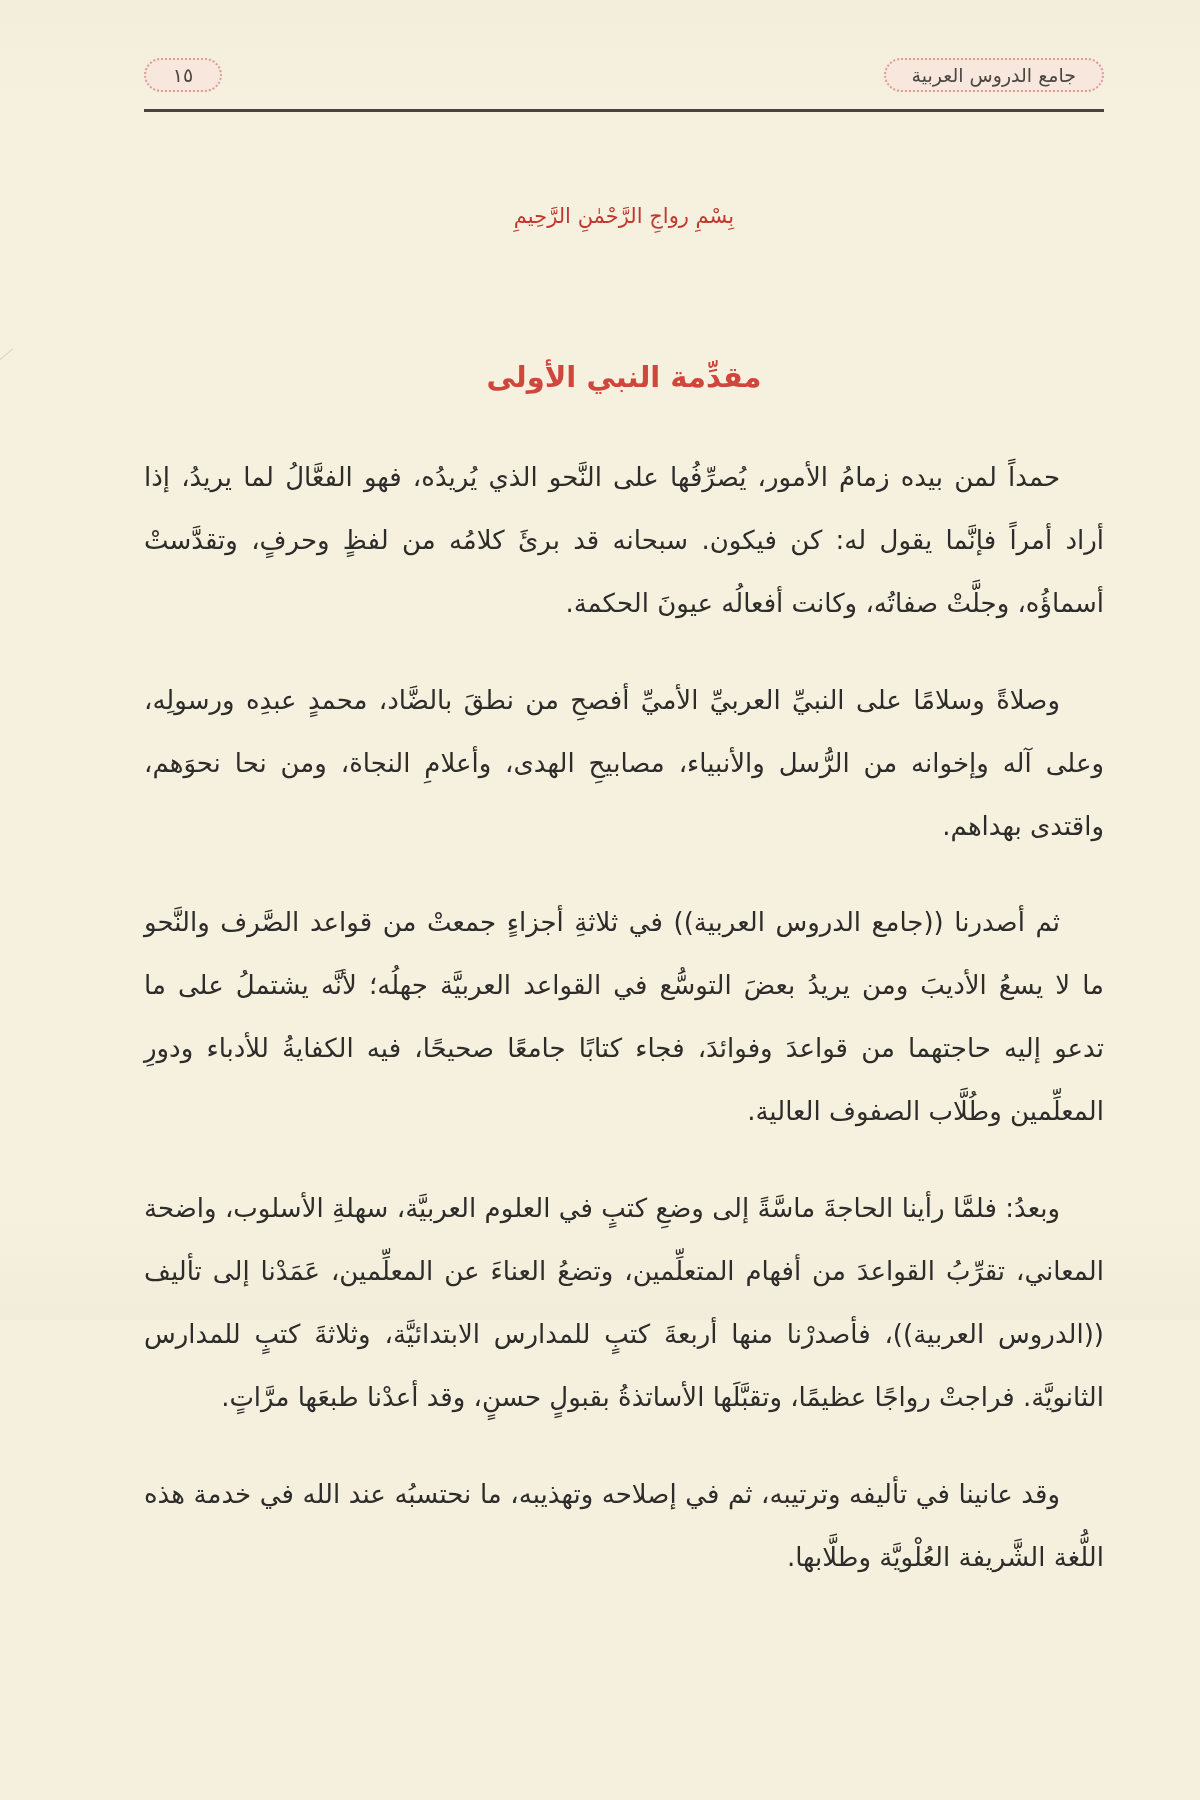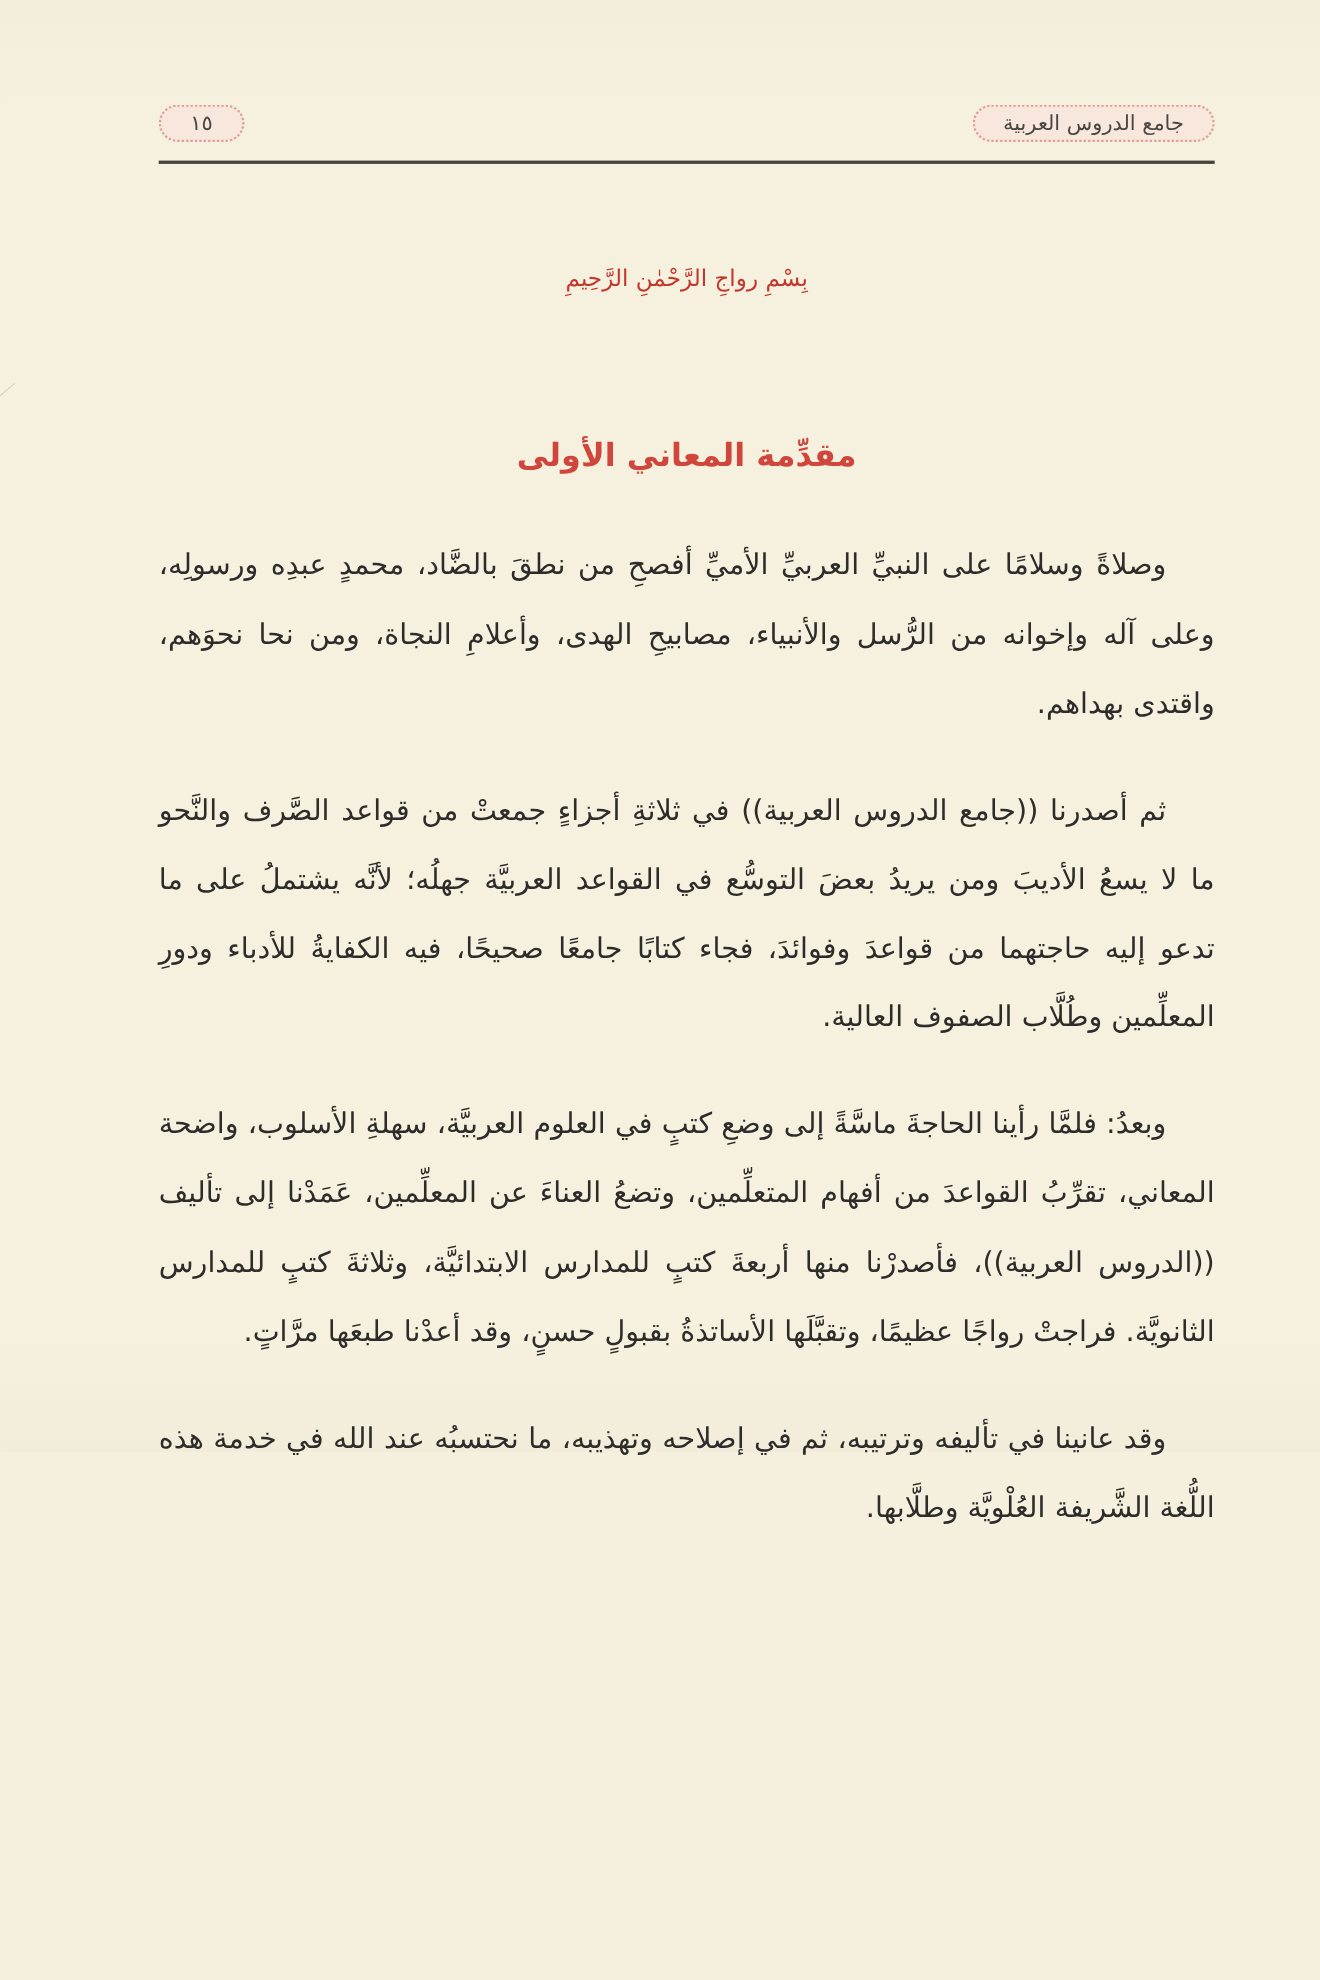--- a/index.html
+++ b/index.html
@@ -12,21 +12,21 @@
     background: #f5f0dd;
     font-family: "DejaVu Sans", sans-serif;
     color: #2e2c2a;
     overflow: hidden;
   }
   .page {
     position: relative;
     width: 1200px;
     height: 1320px;
     box-sizing: border-box;
-    padding: 95px 96px 0 144px; 
+    padding: 58px 96px 0 144px; 
     background: linear-gradient(180deg, #f3eedb 0%, #f6f1de 8%, #f6f1de 92%, #f2edda 100%);
   }
   
   .page-header {
     direction: ltr;
     display: flex;
     justify-content: space-between;
     align-items: center;
   }
   .pill {
@@ -107,22 +107,23 @@
     </div>
     <div class="pill title-pill">
       <span>جامع الدروس العربية</span>
     </div>
   </header>
 
   <div class="header-rule"></div>
 
   <div class="basmala">بِسْمِ رواجِ الرَّحْمٰنِ الرَّحِيمِ</div>
 
-  <h1 class="chapter-heading">مقدِّمة المعاني الأولى</h1>
+  <h1 class="chapter-heading">مقدِّمة النبي الأولى</h1>
 
   <main class="body-text">
+    <p>حمداً لمن بيده زمامُ الأمور، يُصرِّفُها على النَّحو الذي يُريدُه، فهو الفعَّالُ لما يريدُ، إذا أراد أمراً فإنَّما يقول له: كن فيكون. سبحانه قد برئَ كلامُه من لفظٍ وحرفٍ، وتقدَّستْ أسماؤُه، وجلَّتْ صفاتُه، وكانت أفعالُه عيونَ الحكمة.</p>
     <p>وصلاةً وسلامًا على النبيِّ العربيِّ الأميِّ أفصحِ من نطقَ بالضَّاد، محمدٍ عبدِه ورسولِه، وعلى آله وإخوانه من الرُّسل والأنبياء، مصابيحِ الهدى، وأعلامِ النجاة، ومن نحا نحوَهم، واقتدى بهداهم.</p>
     <p>ثم أصدرنا ((جامع الدروس العربية)) في ثلاثةِ أجزاءٍ جمعتْ من قواعد الصَّرف والنَّحو ما لا يسعُ الأديبَ ومن يريدُ بعضَ التوسُّع في القواعد العربيَّة جهلُه؛ لأنَّه يشتملُ على ما تدعو إليه حاجتهما من قواعدَ وفوائدَ، فجاء كتابًا جامعًا صحيحًا، فيه الكفايةُ للأدباء ودورِ المعلِّمين وطُلَّاب الصفوف العالية.</p>
     <p>وبعدُ: فلمَّا رأينا الحاجةَ ماسَّةً إلى وضعِ كتبٍ في العلوم العربيَّة، سهلةِ الأسلوب، واضحة المعاني، تقرِّبُ القواعدَ من أفهام المتعلِّمين، وتضعُ العناءَ عن المعلِّمين، عَمَدْنا إلى تأليف ((الدروس العربية))، فأصدرْنا منها أربعةَ كتبٍ للمدارس الابتدائيَّة، وثلاثةَ كتبٍ للمدارس الثانويَّة. فراجتْ رواجًا عظيمًا، وتقبَّلَها الأساتذةُ بقبولٍ حسنٍ، وقد أعدْنا طبعَها مرَّاتٍ.</p>
     <p>وقد عانينا في تأليفه وترتيبه، ثم في إصلاحه وتهذيبه، ما نحتسبُه عند الله في خدمة هذه اللُّغة الشَّريفة العُلْويَّة وطلَّابها.</p>
   </main>
 
 </div>
 
 </body></html>

